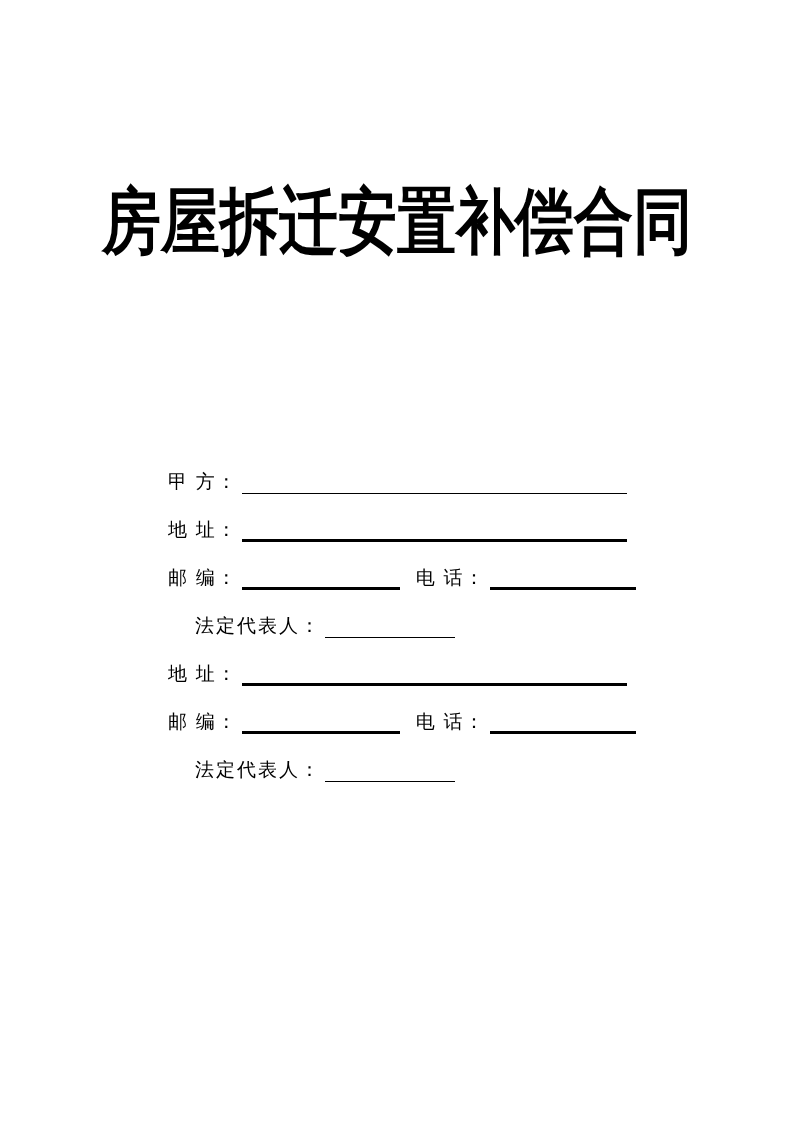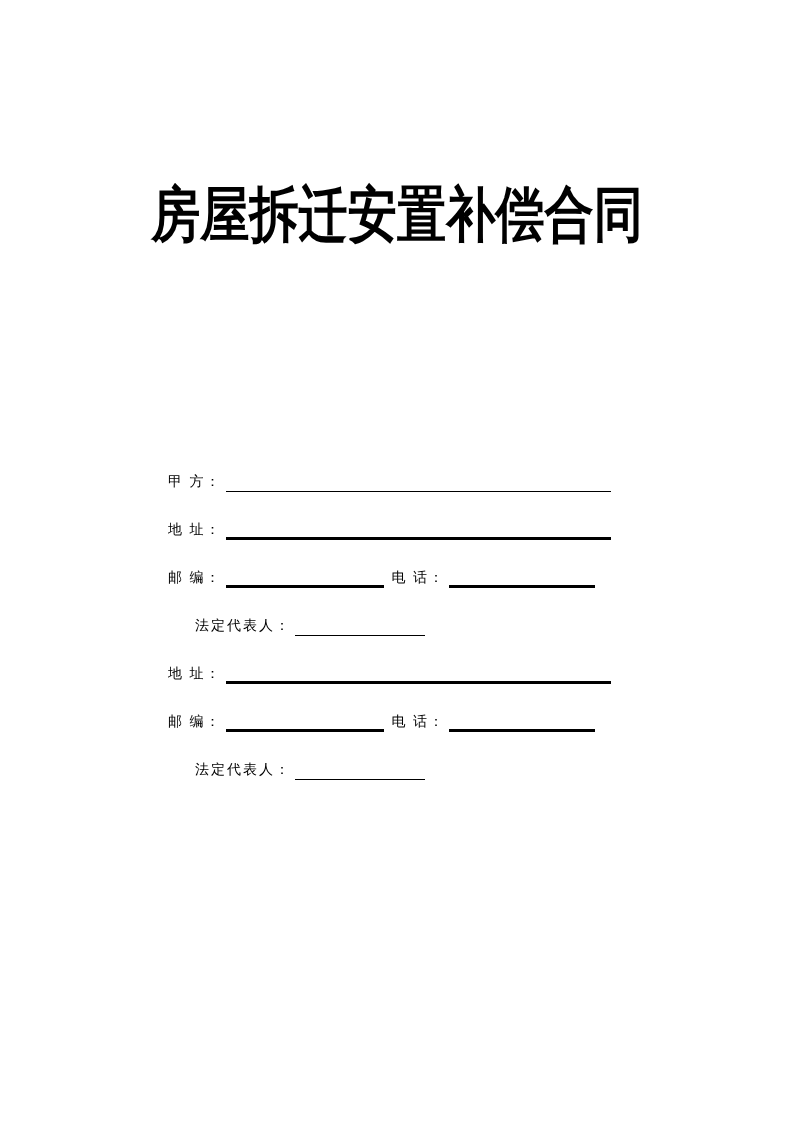--- a/index.html
+++ b/index.html
@@ -13,45 +13,45 @@
     position: relative;
     width: 794px; height: 1123px;
     background: #ffffff;
     overflow: hidden;
   }
   .doc-title {
     position: absolute;
     top: 176px; left: 0;
     width: 100%;
     text-align: center;
-    font-size: 60px;
+    font-size: 72px;
     font-weight: 700;
     line-height: 1.3;
     white-space: nowrap;
   }
   .doc-title .stretch {
     display: inline-block;
     transform: scaleX(0.82);
     transform-origin: center;
     white-space: nowrap;
   }
   .form {
     position: absolute;
     top: 458px; left: 168px;
     width: 500px;
   }
   .row {
     height: 48px;
     line-height: 48px;
-    font-size: 14px;
+    font-size: 19px;
     white-space: nowrap;
   }
   .row.indent { padding-left: 27px; }
   .label { letter-spacing: 2px; }
-  .label.after-gap { margin-left: 8px; }
+  .label.after-gap { margin-left: 16px; }
   .blank {
     display: inline-block;
     height: 30px;
     vertical-align: -6px;
     border-bottom: 1.5px solid #000000;
     margin-left: 4px;
   }
   .blank.thick { border-bottom-width: 3px; }
   .w-long   { width: 385px; }
   .w-postal { width: 158px; }

